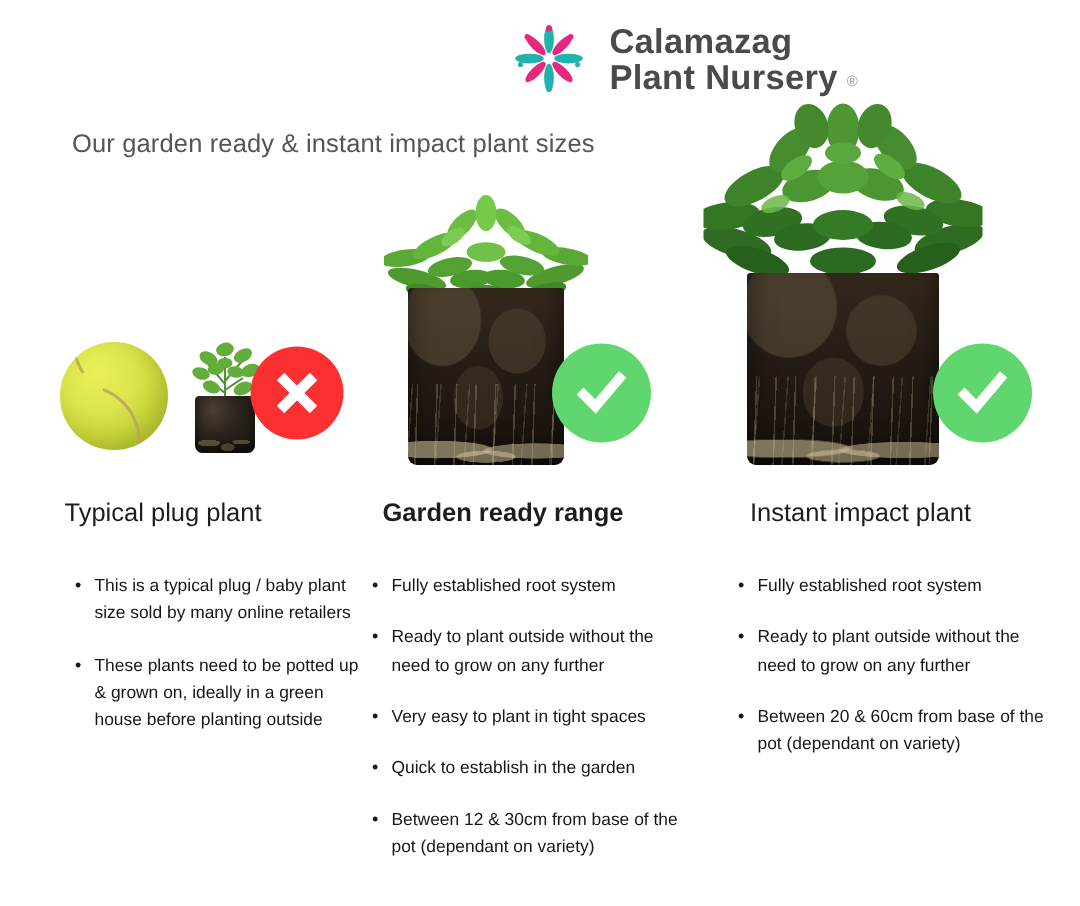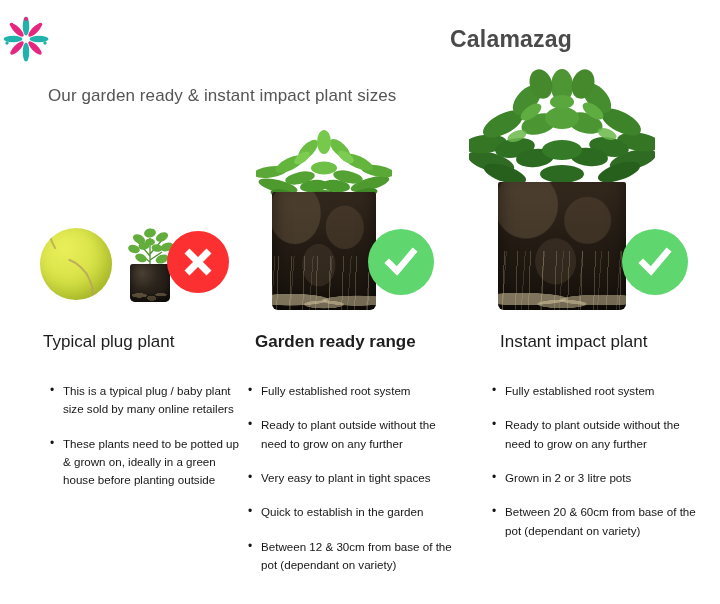--- a/index.html
+++ b/index.html
@@ -16,21 +16,21 @@
     position: relative;
   }
 
   
   .brand {
     position: absolute;
     left: 0;
     top: 14px;
     width: 572px;
     display: flex;
-    justify-content: space-between;
+    justify-content: flex-end;
     align-items: center;
     gap: 14px;
   }
   .brand-mark {
     width: 52px;
     height: 50px;
     flex: 0 0 auto;
     position: relative;
   }
   .brand-text {
@@ -321,20 +321,24 @@
         <g fill="#21b3ab">
           <circle cx="0" cy="40" r="4"></circle>
           <circle cx="-38" cy="8" r="3.4"></circle>
           <circle cx="38" cy="8" r="3.4"></circle>
         </g>
       </g>
     </svg>
   </div>
   <div class="brand-text">
     <div class="brand-line">Calamazag</div>
+    <div class="brand-line brand-line-2">
+      <span>Plant Nursery</span>
+      <span class="brand-reg">®</span>
+    </div>
   </div>
 </div>
 
 <div class="headline">Our garden ready &amp; instant impact plant sizes</div>
 
 <div class="columns">
 
   <div class="col col-1">
     <div class="stage">
 
@@ -463,21 +467,20 @@
         <div class="soil" style="height:128px;">
           <div class="roots"></div>
           <div class="rootbottom"></div>
         </div>
       </div>
     </div>
     <div class="col-title">Instant impact plant</div>
     <ul class="bullets">
       <li>Fully established root system</li>
       <li>Ready to plant outside without the need to grow on any further</li>
-      <li>Grown in 2 or 3 litre pots</li>
       <li>Between 20 &amp; 60cm from base of the pot (dependant on variety)</li>
     </ul>
   </div>
 
 </div>
 
 <div class="badges">
 
   <div class="badge badge-cross">
     <svg width="34" height="34" viewBox="0 0 34 34" aria-hidden="true">

